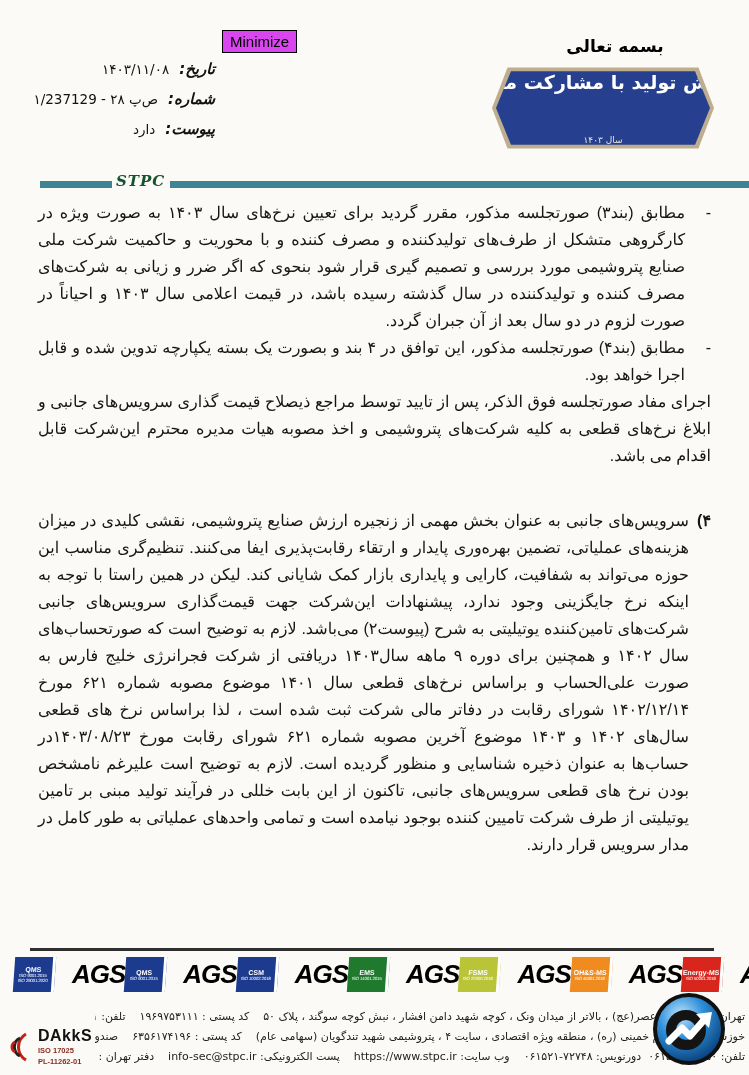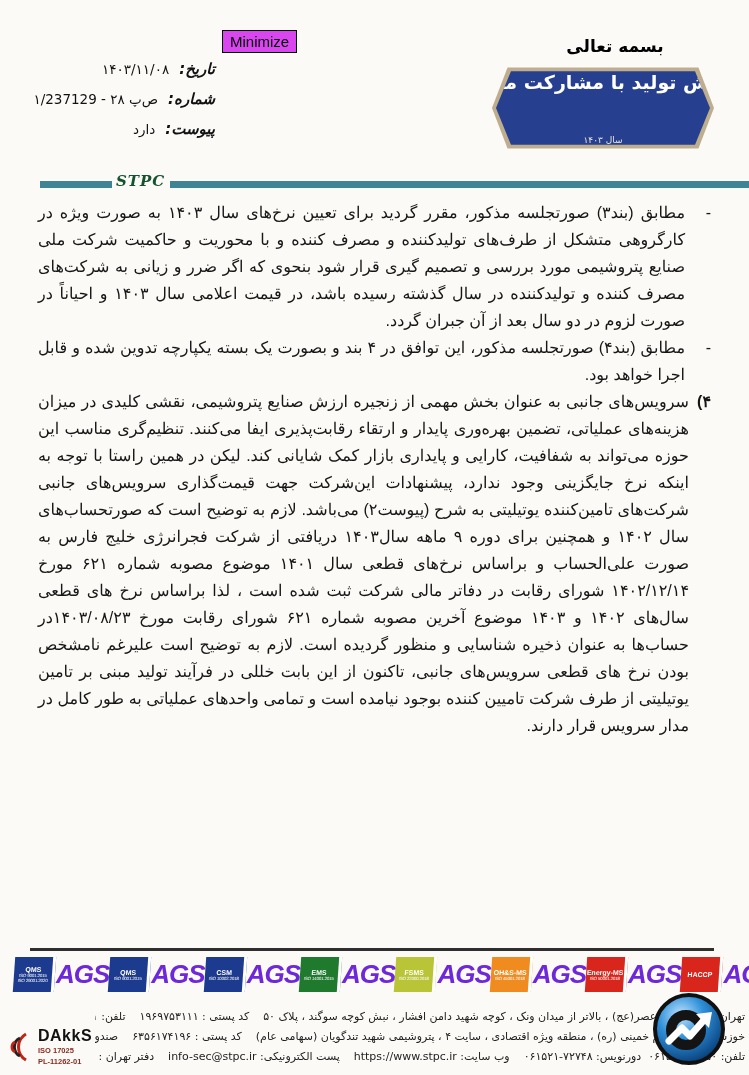--- a/index.html
+++ b/index.html
@@ -53,36 +53,36 @@
   .stpc-text { position:absolute; left:116px; top:172px; font:bold italic 15px "DejaVu Serif", serif;
     letter-spacing:1px; color:#14532d; }
 
   
   .doc-body {
     position:absolute; left:38px; top:199px; width:673px;
     direction:rtl; text-align:justify; font-size:16px; line-height:27px; color:#161616;
     font-family:Liberation Sans, sans-serif;
   }
   .bullet, .numbered { padding-right:26px; text-indent:-26px; }
-  .numbered { padding-right:22px; text-indent:-22px; }
+  .numbered { padding-right:22px; text-indent:-22px;margin-top:38px; }
   .marker { display:inline-block; width:26px; text-indent:0; text-align:right; padding-left:10px; }
   .numbered .marker { width:22px; padding-left:4px; font-weight:bold; }
 
   
   .footer-line { position:absolute; left:30px; top:948px; width:684px; height:3px; background:#2e2e2e; }
   .certs { position:absolute; left:14px; top:957px; width:722px; display:flex; justify-content:space-between; }
   .cert { display:flex; align-items:center; }
   .cert-label {
     width:41px; height:35px; color:#fff; display:flex; flex-direction:column;
     align-items:center; justify-content:center; text-align:center; line-height:1.25;
     border-right:3px solid #fff; transform:skewX(-4deg);
   }
   .cert-name { font:bold 7px "Liberation Sans", sans-serif; }
   .cert-code { font:4.5px "Liberation Sans", sans-serif; letter-spacing:-0.2px; }
-  .cert-brand { font:bold italic 26px "Liberation Sans", sans-serif; color:#6d28d9; letter-spacing:-1px; margin-left:1px; }
+  .cert-brand { font:bold italic 26px "Liberation Sans", sans-serif; color:#000000; letter-spacing:-1px; margin-left:17px; }
 
   .contact { position:absolute; left:95px; top:1007px; width:650px; direction:rtl; }
   .contact-line { white-space:pre; text-align:right; font:11px "DejaVu Sans", sans-serif;
     color:#222; line-height:20px; overflow:hidden; }
 
   .dakks { position:absolute; left:6px; top:1012px; width:100px; display:flex; align-items:center; gap:4px;margin-top:15px; }
   .dakks-text .dakks-name { font:bold 16px "Liberation Sans", sans-serif; color:#111; letter-spacing:0.5px; }
   .dakks-text .dakks-code { font:bold 7.5px "Liberation Sans", sans-serif; color:#8a2a1e; line-height:1.5; }
 
   .float-icon { position:absolute; left:652px; top:992px; width:74px; height:74px; z-index:20; }
@@ -125,20 +125,21 @@
   <div class="stpc-text">STPC</div>
   <div class="stpc-bar right"></div>
 
   <div class="doc-body">
     <div>
 
         <div class="bullet"><span class="marker">-</span><span>مطابق (بند۳) صورتجلسه مذکور، مقرر گردید برای تعیین نرخ‌های سال ۱۴۰۳ به صورت ویژه در کارگروهی متشکل از طرف‌های تولیدکننده و مصرف کننده و با محوریت و حاکمیت شرکت ملی صنایع پتروشیمی مورد بررسی و تصمیم گیری قرار شود بنحوی که اگر ضرر و زیانی به شرکت‌های مصرف کننده و تولیدکننده در سال گذشته رسیده باشد، در قیمت اعلامی سال ۱۴۰۳ و احیاناً در صورت لزوم در دو سال بعد از آن جبران گردد.</span></div>
 
         <div class="bullet"><span class="marker">-</span><span>مطابق (بند۴) صورتجلسه مذکور، این توافق در ۴ بند و بصورت یک بسته یکپارچه تدوین شده و قابل اجرا خواهد بود.</span></div>
       </div>
+    <div>اجرای مفاد صورتجلسه فوق الذکر، پس از تایید توسط مراجع ذیصلاح قیمت گذاری سرویس‌های جانبی و ابلاغ نرخ‌های قطعی به کلیه شرکت‌های پتروشیمی و اخذ مصوبه هیات مدیره محترم این‌شرکت قابل اقدام می باشد.</div>
     <div class="numbered"><span class="marker">۴)</span><span>سرویس‌های جانبی به عنوان بخش مهمی از زنجیره ارزش صنایع پتروشیمی، نقشی کلیدی در میزان هزینه‌های عملیاتی، تضمین بهره‌وری پایدار و ارتقاء رقابت‌پذیری ایفا می‌کنند. تنظیم‌گری مناسب این حوزه می‌تواند به شفافیت، کارایی و پایداری بازار کمک شایانی کند. لیکن در همین راستا با توجه به اینکه نرخ جایگزینی وجود ندارد، پیشنهادات این‌شرکت جهت قیمت‌گذاری سرویس‌های جانبی شرکت‌های تامین‌کننده یوتیلیتی به شرح (پیوست۲) می‌باشد. لازم به توضیح است که صورتحساب‌های سال ۱۴۰۲ و همچنین برای دوره ۹ ماهه سال۱۴۰۳ دریافتی از شرکت فجرانرژی خلیج فارس به صورت علی‌الحساب و براساس نرخ‌های قطعی سال ۱۴۰۱ موضوع مصوبه شماره ۶۲۱ مورخ ۱۴۰۲/۱۲/۱۴ شورای رقابت در دفاتر مالی شرکت ثبت شده است ، لذا براساس نرخ های قطعی سال‌های ۱۴۰۲ و ۱۴۰۳ موضوع آخرین مصوبه شماره ۶۲۱ شورای رقابت مورخ ۱۴۰۳/۰۸/۲۳در حساب‌ها به عنوان ذخیره شناسایی و منظور گردیده است. لازم به توضیح است علیرغم نامشخص بودن نرخ های قطعی سرویس‌های جانبی، تاکنون از این بابت خللی در فرآیند تولید مبنی بر تامین یوتیلیتی از طرف شرکت تامیین کننده بوجود نیامده است و تمامی واحدهای عملیاتی به طور کامل در مدار سرویس قرار دارند.</span></div>
   </div>
 
   <div class="footer-line"></div>
 
   <div class="certs">
 
       <div class="cert">
         <div class="cert-label" style="background-color: rgb(29, 59, 142);">
           <div class="cert-name">QMS</div>

